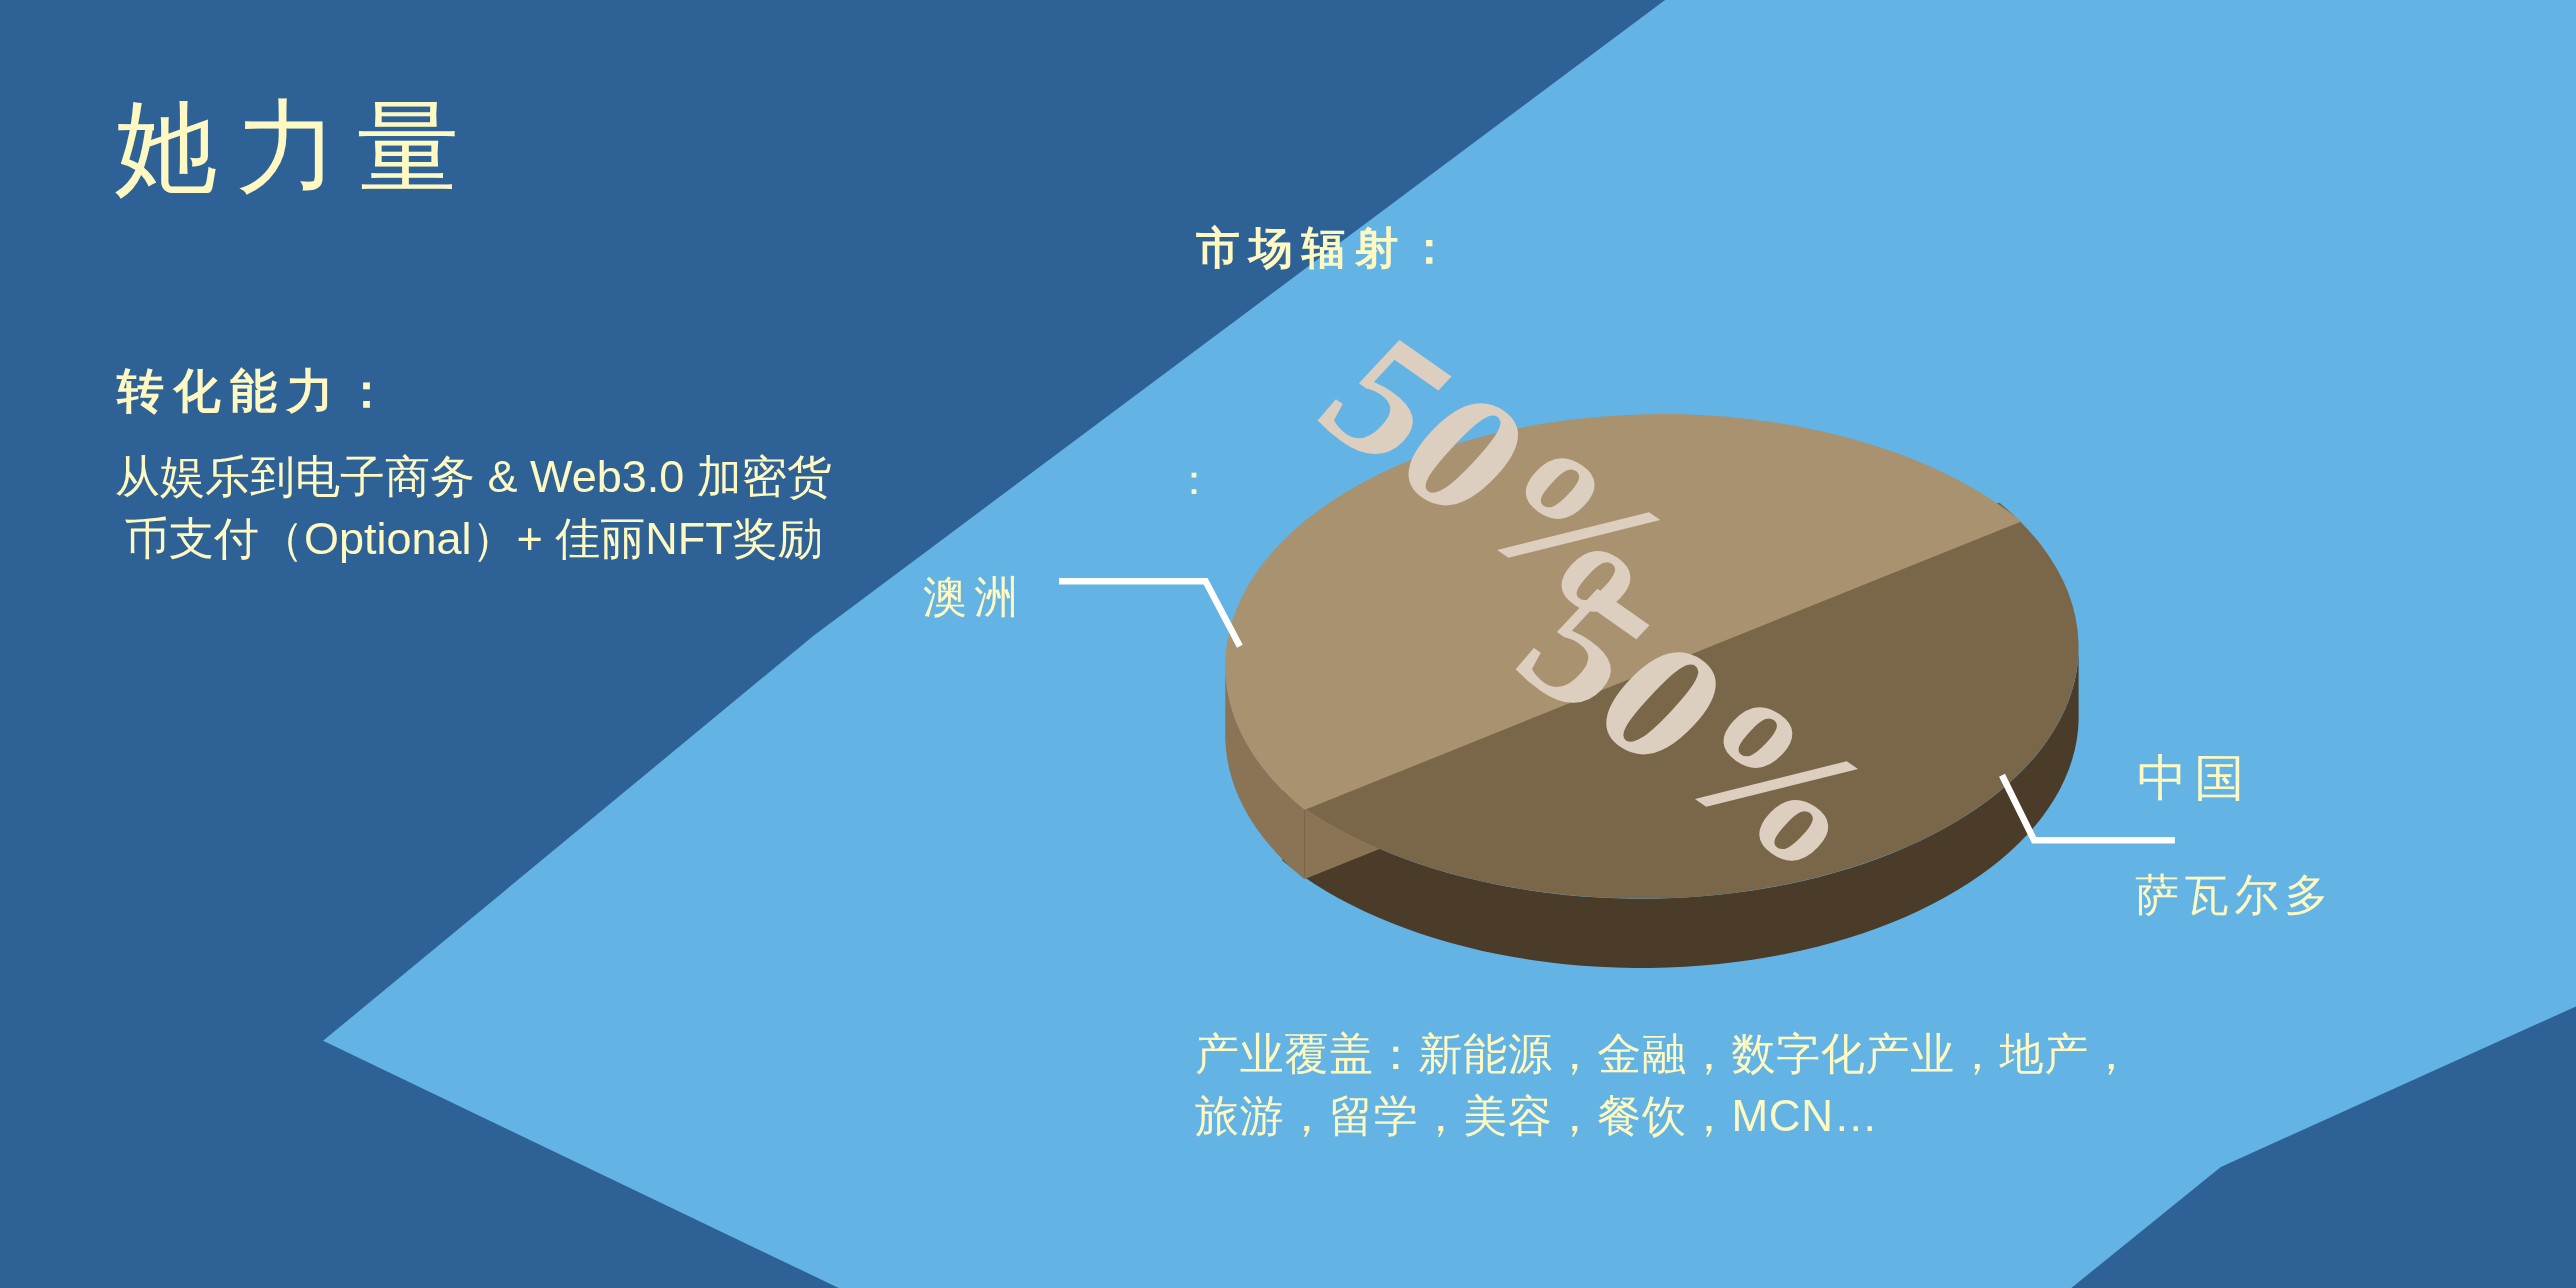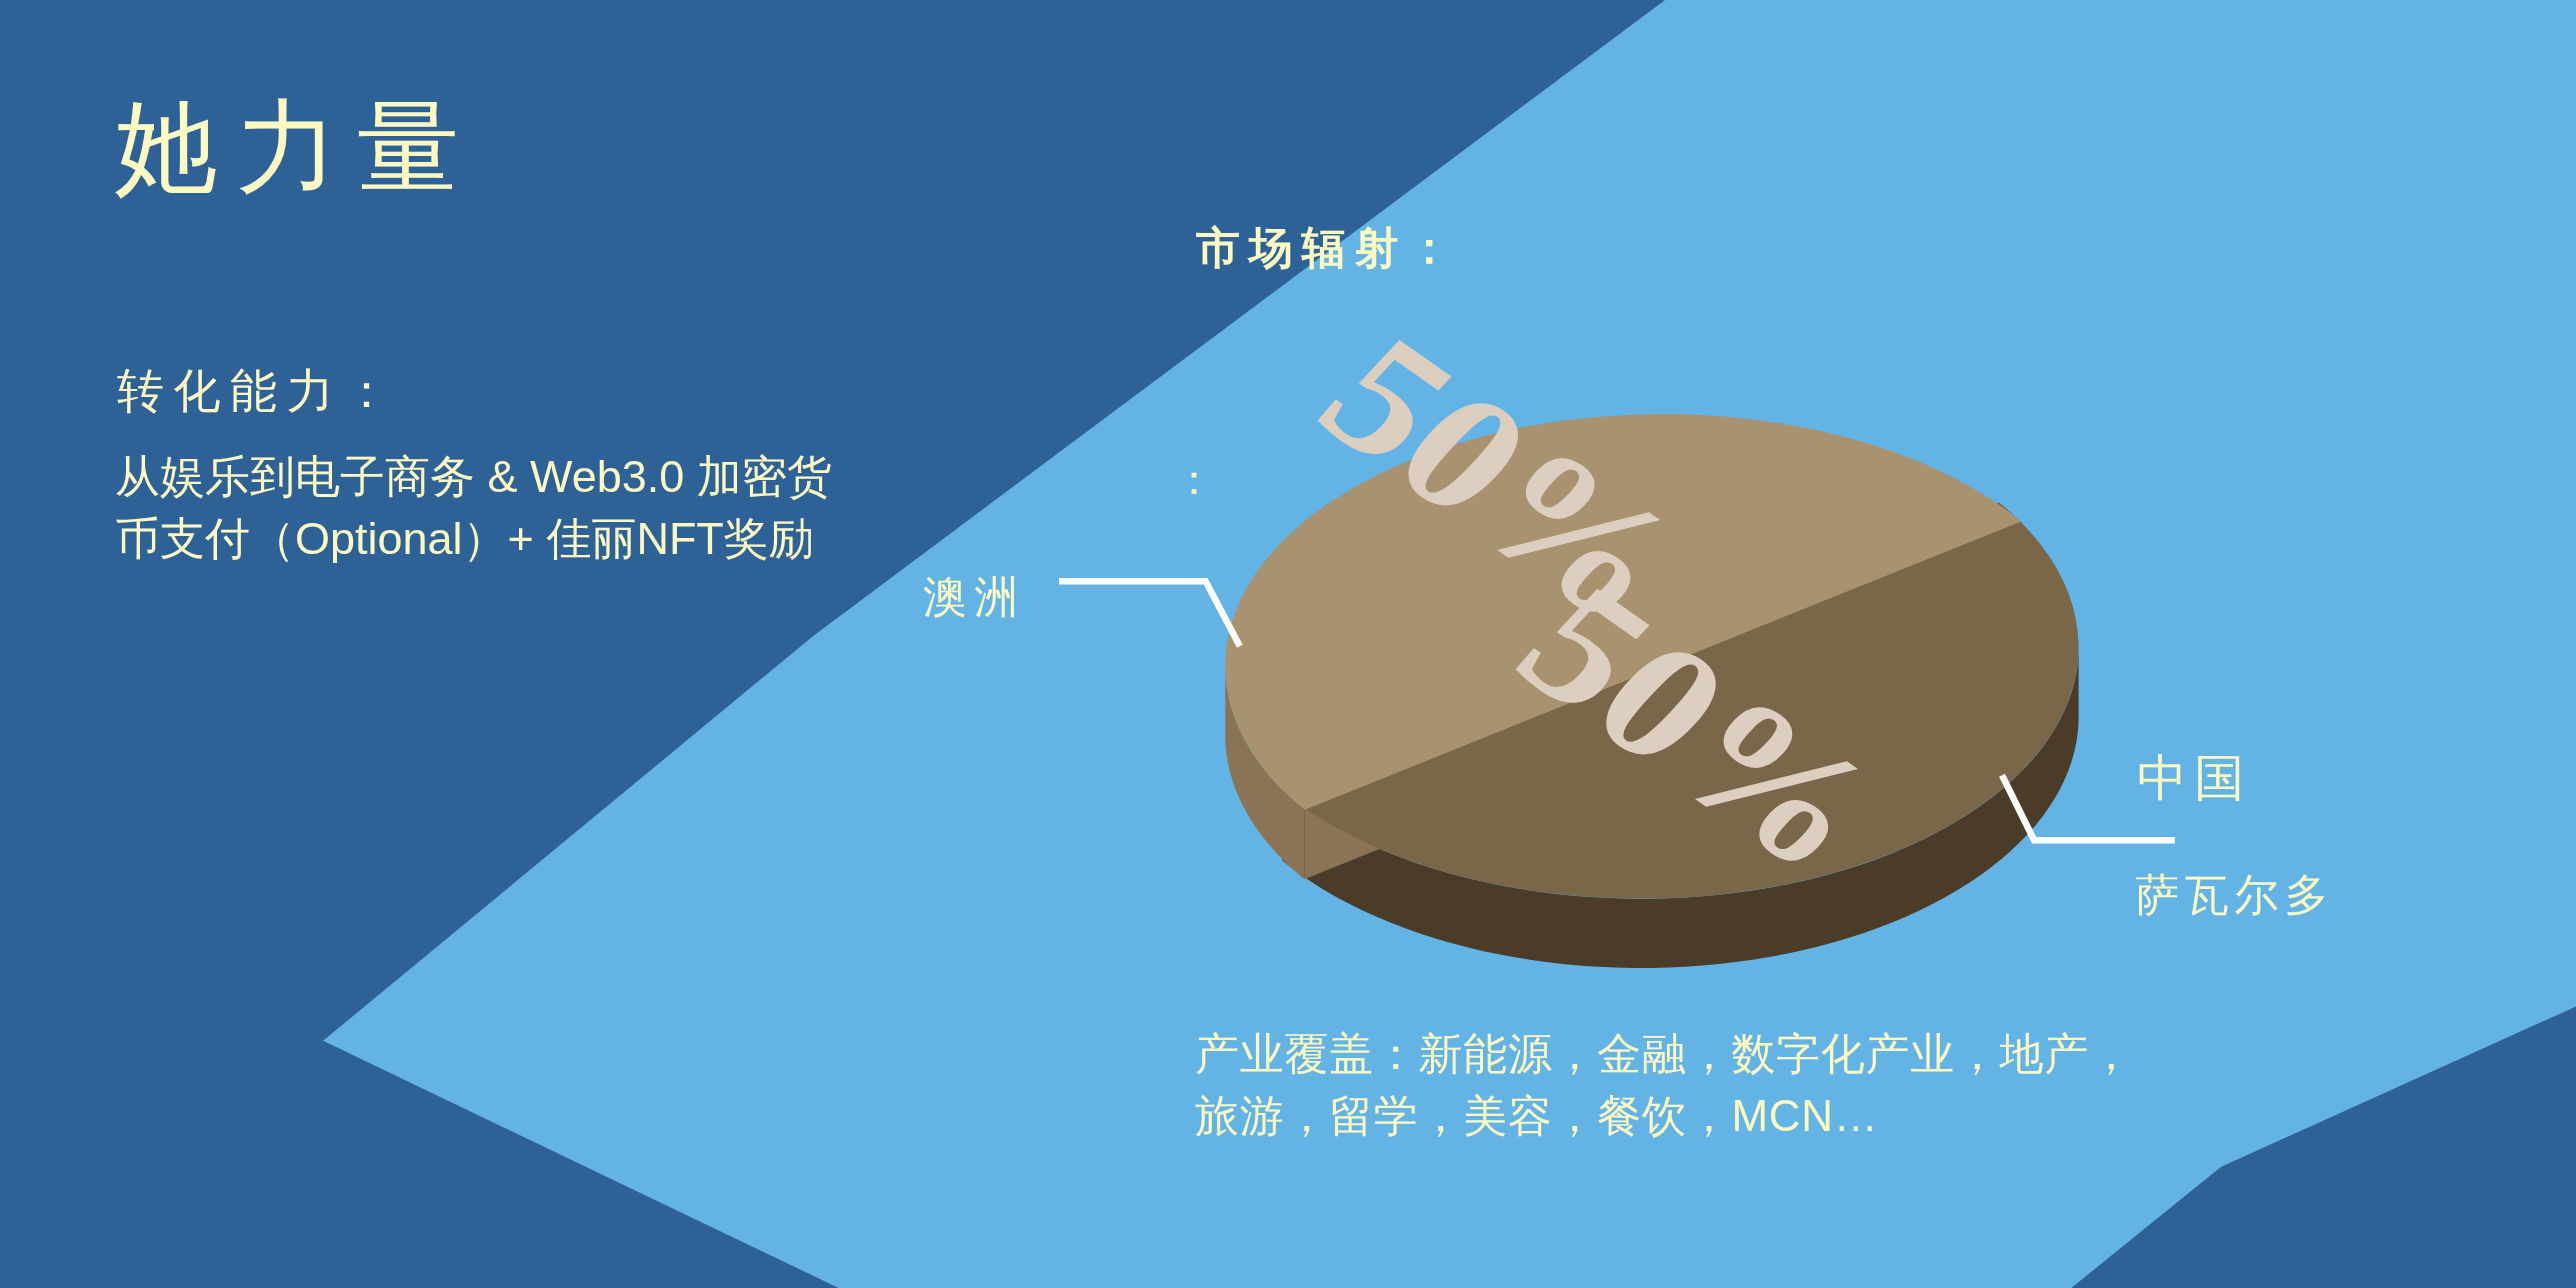--- a/index.html
+++ b/index.html
@@ -5,23 +5,23 @@
   html,body{margin:0;padding:0;background:#2E6296;}
   #stage{position:relative;width:2576px;height:1288px;overflow:hidden;
          background:#2E6296;font-family:"Liberation Sans","DejaVu Sans",sans-serif;}
   #bgsvg{position:absolute;inset:0;width:2576px;height:1288px;}
   #piesvg{position:absolute;left:0;top:0;width:2576px;height:1288px;pointer-events:none;}
 
   .txt{position:absolute;color:#fef9c3;white-space:pre;}
 
   #title{left:115px;top:96px;font-size:102px;letter-spacing:19px;
          font-weight:300;line-height:1.0;}
-  #convLabel{left:117px;top:360px;font-size:47px;letter-spacing:9.5px;font-weight:400;}
+  #convLabel{left:117px;top:360px;font-size:47px;letter-spacing:9.5px;font-weight:700;}
   #convBody{left:115px;top:446px;font-size:45px;line-height:1.38;font-weight:400;
-            letter-spacing:0px;}
+            letter-spacing:0px;text-align:center;}
   #marketLabel{left:1196px;top:219px;font-size:44px;letter-spacing:8.8px;font-weight:700;}
   #stray{left:1173px;top:452px;font-size:42px;font-weight:300;letter-spacing:0;}
   #lblAustralia{left:923px;top:548px;font-size:44px;letter-spacing:7.3px;font-weight:300;margin-top:20px;}
   #lblChina{left:2137px;top:745px;font-size:50px;letter-spacing:7.3px;font-weight:400;}
   #lblSalvador{left:2135px;top:866px;font-size:44px;letter-spacing:5.8px;font-weight:300;}
   #industry{left:1195px;top:1023px;font-size:44px;line-height:1.42;font-weight:400;
             letter-spacing:0.7px;}
 </style>
 </head>
 <body>

